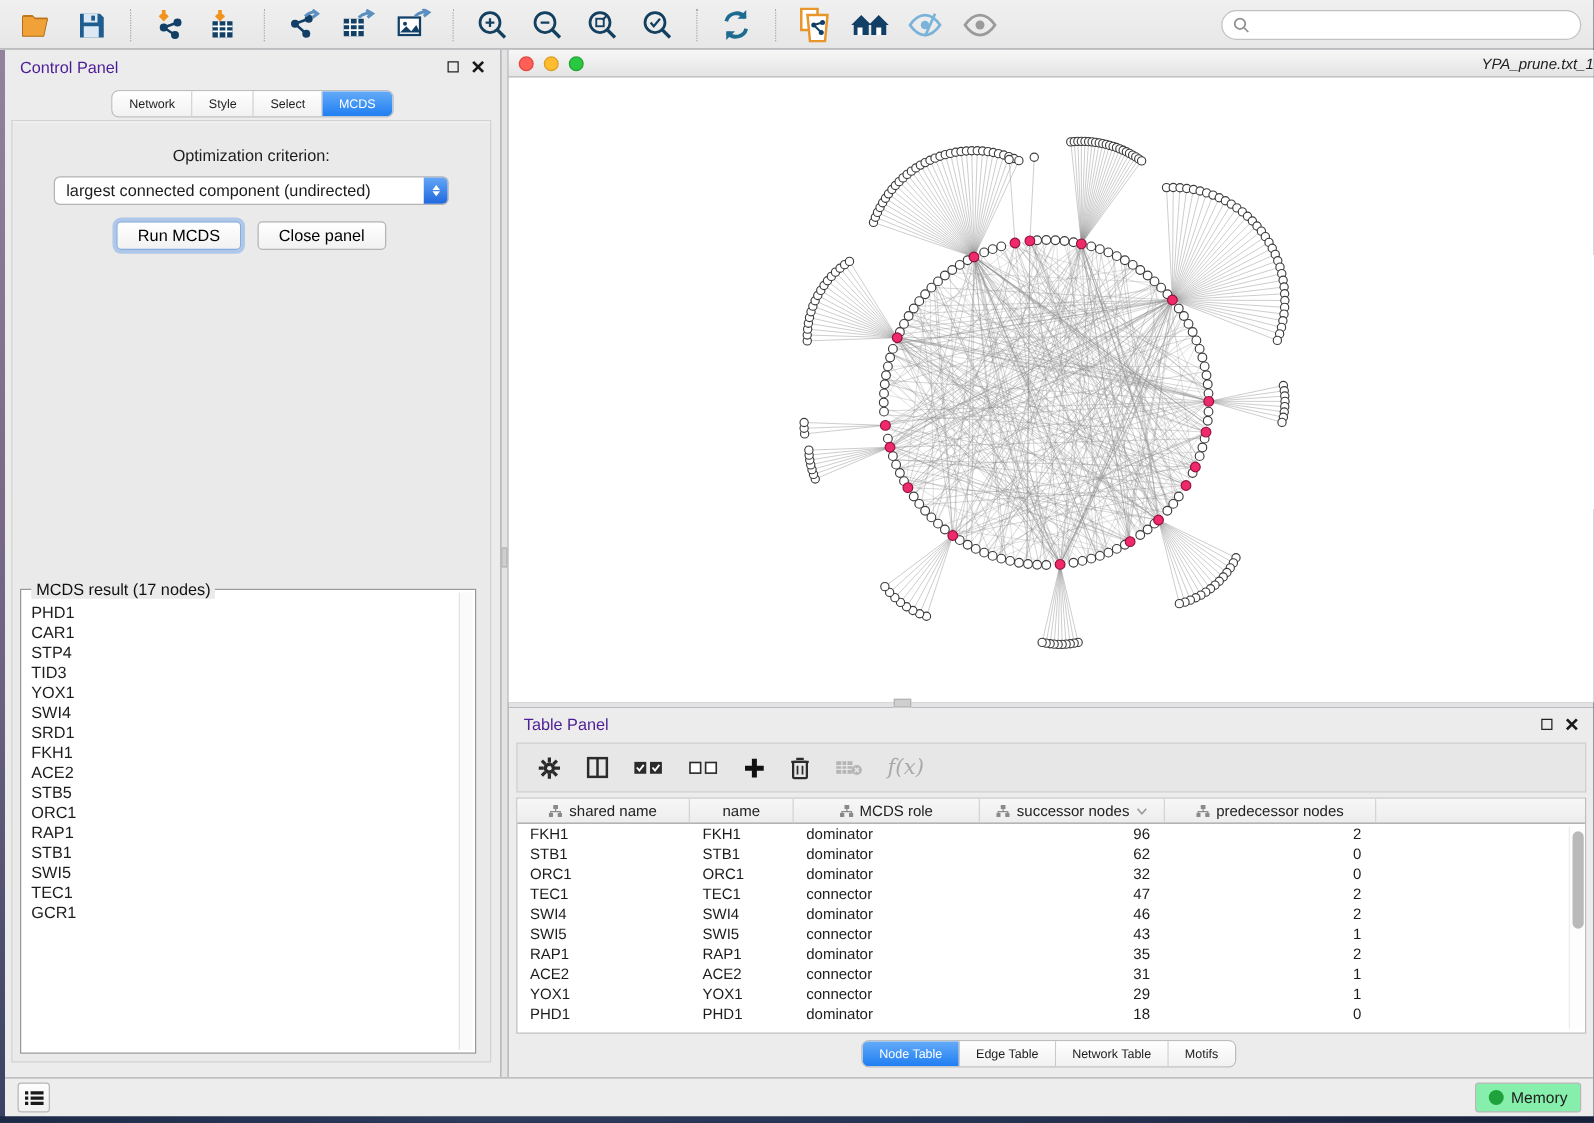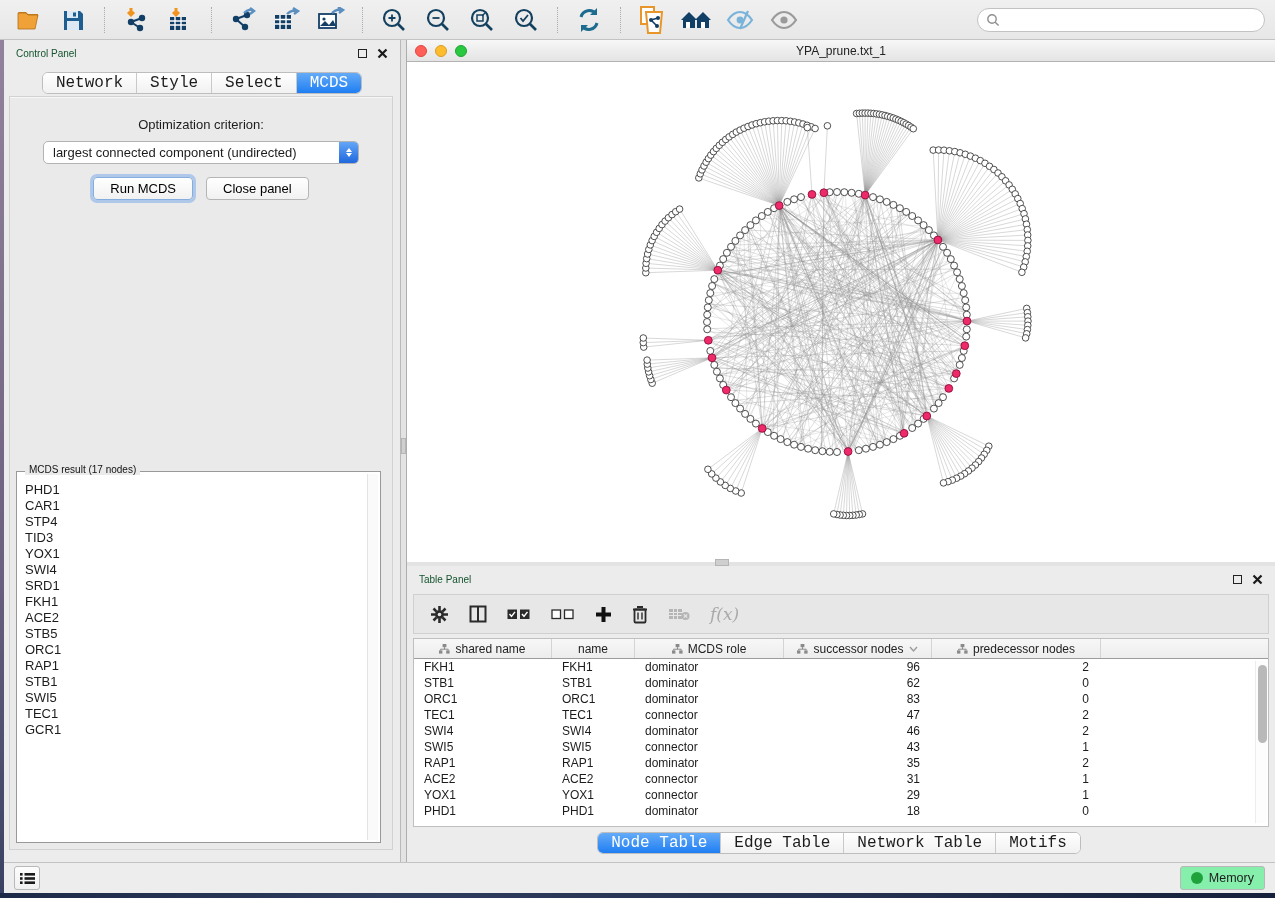--- a/index.html
+++ b/index.html
@@ -20,25 +20,25 @@
   
   .wall-left { position:absolute; left:0; top:40px; width:4px; height:853px;
     background:linear-gradient(#93829b,#6d6180 60%,#3a4263); }
   .wall-bottom { position:absolute; left:0; top:893px; width:1275px; height:5px;
     background:linear-gradient(90deg,#1d2a47,#2e3c5e 30%,#24304e 70%,#16203a); }
 
   
   .control-panel { position:absolute; left:4px; top:40px; width:397px; height:822px;
     background:#ececec; border-right:1px solid #b9b9b9; }
   .panel-titlebar { height:26px; display:flex; align-items:center; padding:0 12px; }
-  .panel-title { font-size:10px; color:#14532d; }
+  .panel-title { font-size:13px; color:#4c1d95; }
   .panel-wctrl { margin-left:auto; display:flex; gap:10px; align-items:center; }
   .float-icon { width:9px; height:9px; border:1.5px solid #222; display:inline-block; }
   .seg-tabs { display:inline-flex; border:1px solid #bdbdbd; border-radius:6px; overflow:hidden; background:#fff; height:22px; }
-  .seg-tab { padding:2px 13px; font-size:16px; line-height:17px; color:#1c1c1c; border-right:1px solid #c9c9c9; background:linear-gradient(#ffffff,#f1f1f1); cursor:default;font-family:Liberation Mono, monospace; }
+  .seg-tab { padding:2px 13px; font-size:10px; line-height:17px; color:#1c1c1c; border-right:1px solid #c9c9c9; background:linear-gradient(#ffffff,#f1f1f1); cursor:default; }
   .seg-tab:last-child { border-right:none; }
   .seg-tab.sel { background:linear-gradient(#64abf8,#1f7ef2); color:#fff;text-align:right; }
   .tabs-row { display:flex; justify-content:center; margin-top:6px; }
   .cp-inner { position:absolute; left:5px; right:7px; top:56px; bottom:12px;
     background:#eaeaea; border:1px solid #d2d2d2; box-shadow:inset 0 1px 0 #f7f7f7; }
   .opt-label { text-align:center; font-size:13px; margin-top:20px; }
   .select-row { display:flex; justify-content:center; margin-top:9px; }
   .mac-select { width:316px; height:23px; background:#fff; border:1px solid #b3b3b3; border-radius:5px;
     display:flex; align-items:center; font-size:13px; position:relative; }
   .mac-select .val { padding-left:9px; flex:1; }
@@ -46,40 +46,40 @@
     background:linear-gradient(#63a6f7,#2068dd); display:flex; flex-direction:column; align-items:center; justify-content:center; gap:1px; }
   .chev { width:0; height:0; border-left:3.5px solid transparent; border-right:3.5px solid transparent; }
   .chev.up { border-bottom:4px solid #fff; }
   .chev.dn { border-top:4px solid #fff; }
   .btn-row { display:flex; justify-content:center; gap:13px; margin-top:13px; }
   .mac-btn { height:23px; padding:0 16px; font-size:13px; font-family:"Liberation Sans",sans-serif;
     background:linear-gradient(#ffffff,#f1f1f1); border:1px solid #b5b5b5; border-radius:4px; }
   .mac-btn.focused { box-shadow:0 0 0 3px rgba(125,170,230,.55); border-color:#85aede; }
   .result-fieldset { position:absolute; left:6px; right:11px; bottom:6px; height:372px;
     border:1px solid #999; background:#fff; }
-  .result-legend { position:absolute; top:-8px; left:8px; background:#eaeaea; padding:0 4px; font-size:10px; color:#111; }
+  .result-legend { position:absolute; top:-8px; left:8px; background:#eaeaea; padding:0 4px; font-size:13px; color:#111; }
   .result-list { position:absolute; inset:10px 14px 4px 1px; overflow:hidden; font-size:13px; line-height:16px; }
   .result-list div { padding-left:7px; }
   .result-scroll { position:absolute; top:2px; right:2px; bottom:2px; width:11px; background:#fafafa; border-left:1px solid #e4e4e4; }
 
   
   .v-split { position:absolute; left:401px; top:40px; width:6px; height:822px; background:#e3e3e3; border-right:1px solid #adadad; }
   .v-split .handle { position:absolute; top:398px; left:0; width:5px; height:16px; background:#cfcfcf; border:1px solid #b5b5b5; }
   .h-split { position:absolute; left:407px; top:562px; width:868px; height:4px; background:#e3e3e3; }
   .h-split .handle { position:absolute; left:308px; top:-3px; width:14px; height:7px; background:#cfcfcf; border:1px solid #b5b5b5; }
 
   
   .net-window { position:absolute; left:407px; top:40px; width:868px; height:522px; background:#fff; }
   .net-titlebar { height:22px; background:linear-gradient(#f7f7f7,#e4e4e4); border-bottom:1px solid #b2b2b2;
     display:flex; align-items:center; padding:0 8px; position:relative; }
   .tl { width:12px; height:12px; border-radius:50%; margin-right:8px; }
   .tl.red { background:#ff5f57; border:1px solid #e0443e; }
   .tl.yel { background:#febc2e; border:1px solid #d89e24; }
   .tl.grn { background:#28c840; border:1px solid #1ea433; }
-  .net-title { position:absolute; left:0; right:0; text-align:center; font-size:12px; color:#222; }
+  .net-title { position:absolute; left:0; right:0; text-align:right; font-size:12px; color:#222;font-style:italic; }
   .net-canvas { width:868px; height:500px; background:#fff; }
 
   
   .table-panel { position:absolute; left:407px; top:566px; width:868px; height:296px; background:#ececec; }
   .tp-toolbar { position:absolute; left:6px; right:6px; top:28px; height:40px; background:#e7e7e7;
     border:1px solid #d0d0d0; display:flex; align-items:center; gap:20px; padding:0 16px; }
   .tp-icon { display:flex; align-items:center; justify-content:center; }
   .fx-label { font-family:"DejaVu Serif", serif; font-style:italic; font-size:17px; color:#a9a9a9; }
   .grid-table { position:absolute; left:6px; right:6px; top:72px; height:189px; background:#fff; border:1px solid #bfbfbf; }
   .thead { display:grid; grid-template-columns:138px 83px 149px 148px 169px 1fr; height:20px;
@@ -1189,21 +1189,21 @@
           <div class="td txt">STB1</div>
           <div class="td txt">dominator</div>
           <div class="td num">62</div>
           <div class="td num">0</div>
           <div class="td"></div>
         </div>
         <div class="tr">
           <div class="td txt">ORC1</div>
           <div class="td txt">ORC1</div>
           <div class="td txt">dominator</div>
-          <div class="td num">83</div>
+          <div class="td num">32</div>
           <div class="td num">0</div>
           <div class="td"></div>
         </div>
         <div class="tr">
           <div class="td txt">TEC1</div>
           <div class="td txt">TEC1</div>
           <div class="td txt">connector</div>
           <div class="td num">47</div>
           <div class="td num">2</div>
           <div class="td"></div>

